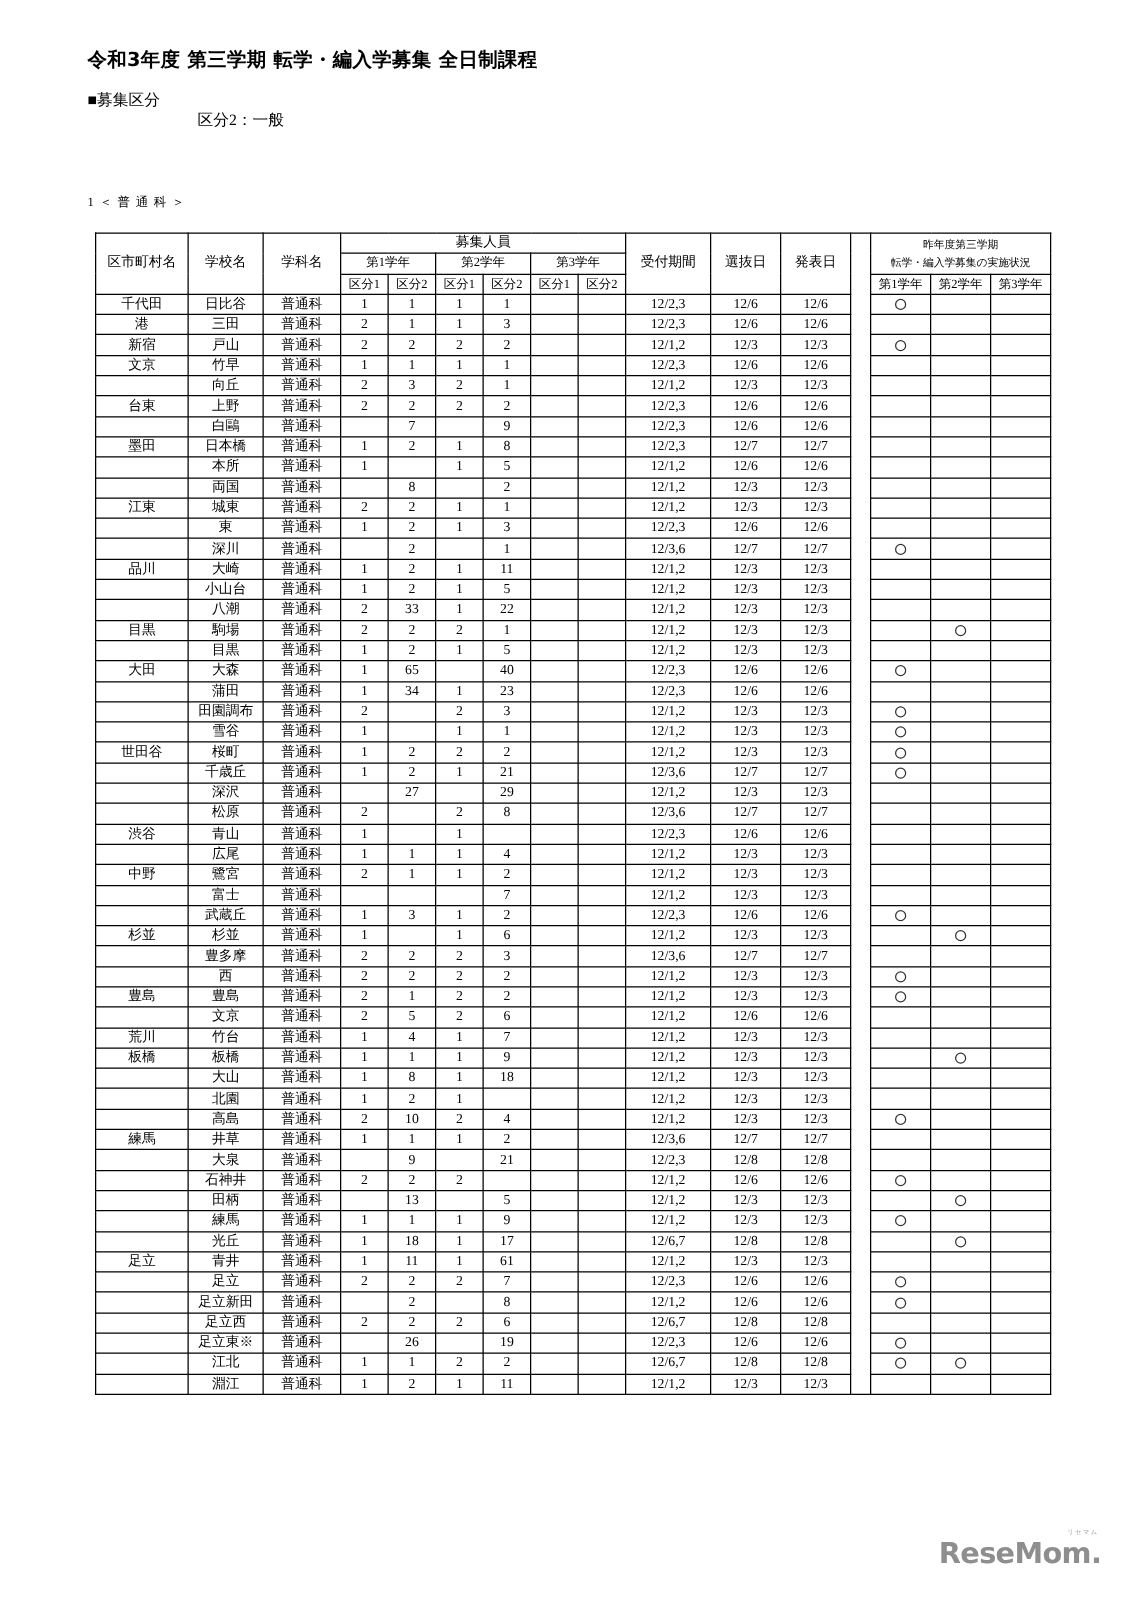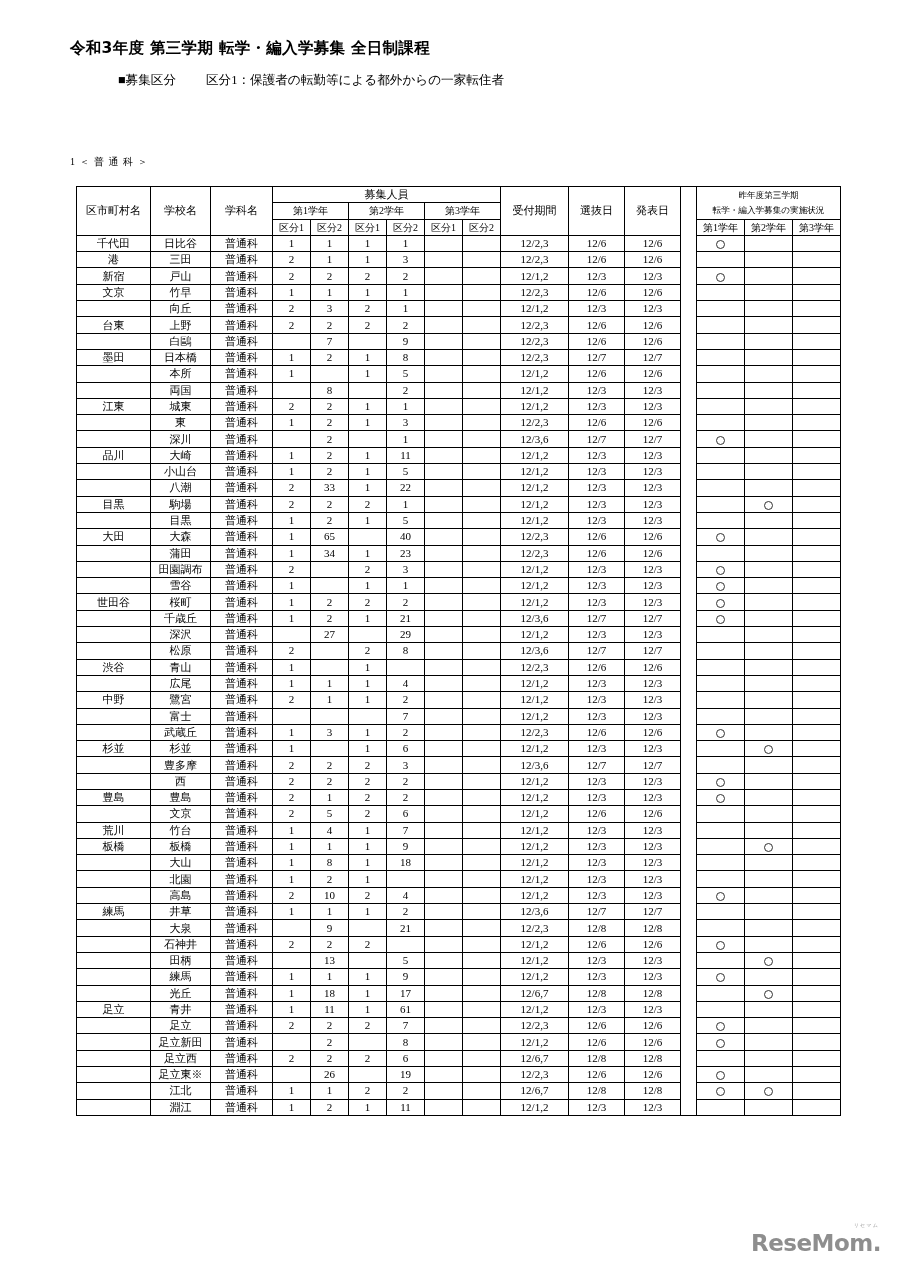--- a/index.html
+++ b/index.html
@@ -30,21 +30,21 @@
   .notes {
     position: absolute;
     left: 70px; top: 72px;
     font-family: "Liberation Serif", "DejaVu Serif", serif;
     font-size: 12.6px;
     line-height: 16.4px;
   }
   .note-line { white-space: nowrap; }
   .note-line.indent { padding-left: 14px; }
   .note-kubun-row { display: flex; }
-  .note-kubun-label { width: 88px; flex: none; margin-left: 48px; }
+  .note-kubun-label { width: 88px; flex: none; }
   .note-kubun-val { flex: 1; }
   .note-sub { padding-left: 88px; }
 
   .section-label {
     position: absolute;
     left: 70px; top: 155px;
     font-size: 10px;
     letter-spacing: 1px;
     white-space: nowrap;
   }
@@ -127,22 +127,22 @@
 </head>
 <body>
 
 <div class="page">
 
   <div class="doc-title">令和3年度 第三学期 転学・編入学募集  全日制課程</div>
 
   <div class="notes">
     <div class="note-kubun-row">
       <span class="note-kubun-label">■募集区分</span>
-      <span class="note-kubun-val">区分1：保護者の転勤等による都外からの一家転住者</span>
     </div>
+    <div class="note-sub">区分2：一般</div>
   </div>
 
   <div class="section-label">1 ＜ 普 通 科 ＞</div>
 
   <div class="table-wrap">
     <table class="main">
       <thead>
         <tr>
           <th class="c-city" rowspan="3">区市町村名</th>
           <th class="c-sch" rowspan="3">学校名</th>

